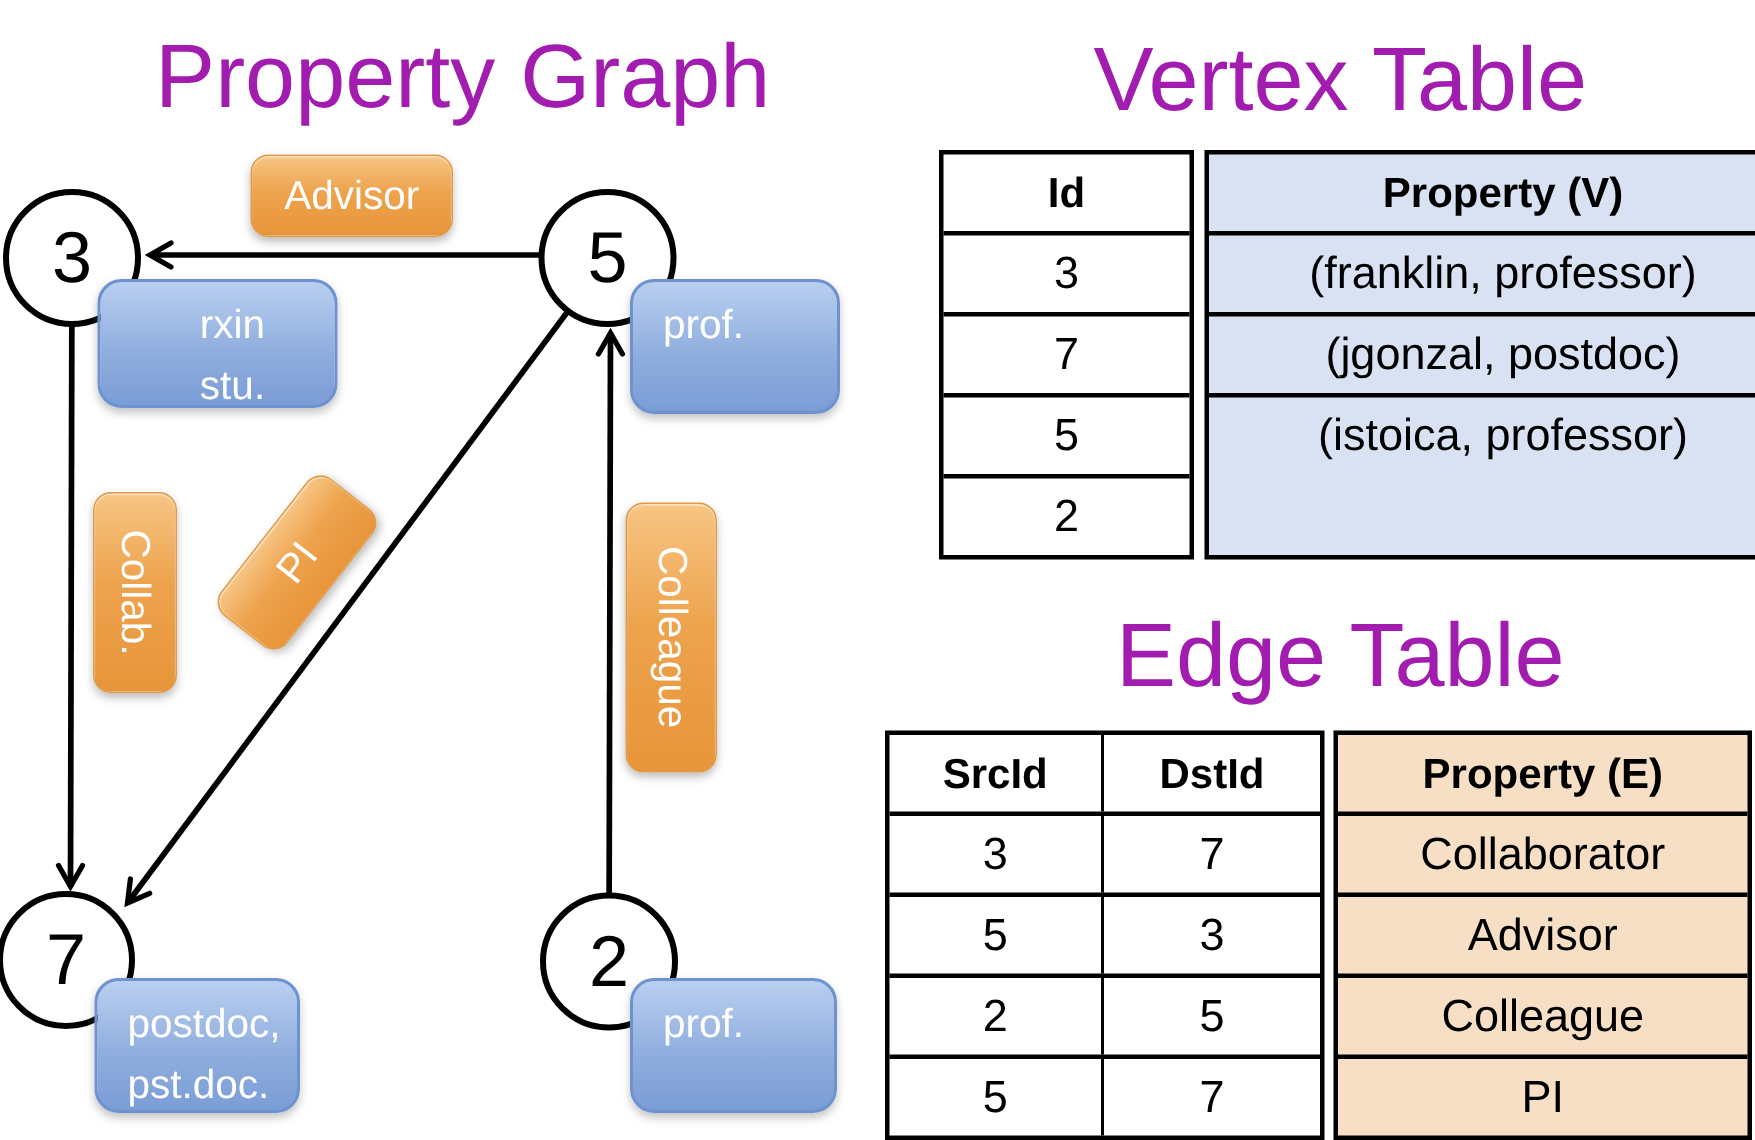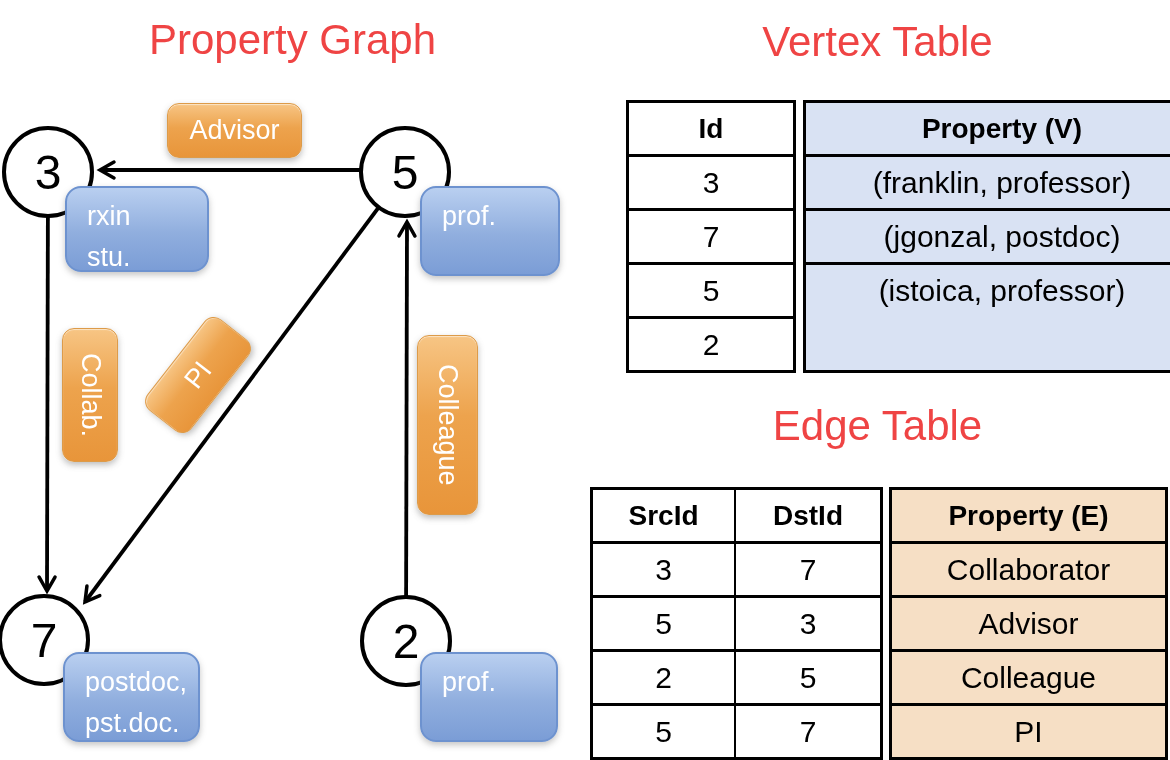--- a/index.html
+++ b/index.html
@@ -4,22 +4,23 @@
 <style>
   html,body{margin:0;padding:0;}
   body{
     width:1170px;height:760px;position:relative;background:#ffffff;
     font-family:"Liberation Sans", sans-serif;color:#000;overflow:hidden;
   }
   .abs{position:absolute;}
   
   .big-title{
     position:absolute;width:585px;text-align:center;
-    font-size:42px;font-weight:300;letter-spacing:0px;color:#ef4444;
+    font-size:60px;font-weight:300;letter-spacing:0px;color:#a21caf;
     font-stretch:semi-condensed;
+    margin-left:16px;
   }
   #graph-title{left:0;top:16px;}
   #vertex-title{left:585px;top:18px;}
   #edge-title{left:585px;top:402px;}
 
   
   #graph-panel{left:0;top:0;width:585px;height:760px;}
   #edges-svg{position:absolute;left:0;top:0;}
   .node{
     position:absolute;width:92px;height:92px;box-sizing:border-box;
@@ -49,21 +50,21 @@
 
   .vlabel{
     position:absolute;box-sizing:border-box;
     background:linear-gradient(180deg,#b9cff0 0%,#90aede 55%,#7b9dd6 100%);
     border:2px solid #6d92cf;border-radius:16px;
     box-shadow:0 3px 6px rgba(110,110,110,.4);
     color:#fff;font-size:27px;line-height:1.5;
     padding:8px 0 0 20px;
   }
   .vlabel span{display:block;}
-  #vlabel-3{left:65px;top:186px;width:144px;height:86px;}
+  #vlabel-3{left:65px;top:186px;width:160px;height:86px;text-align:center;}
   #vlabel-5{left:420px;top:186px;width:140px;height:90px;}
   #vlabel-7{left:63px;top:652px;width:137px;height:90px;}
   #vlabel-2{left:420px;top:652px;width:138px;height:90px;}
 
   
   .tblwrap{position:absolute;display:flex;}
   #vertex-tblwrap{left:626px;top:100px;gap:7px;}
   #edge-tblwrap{left:590px;top:487px;gap:6px;}
 
   .tbl{border:3px solid #000;box-sizing:border-box;background:#fff;}

